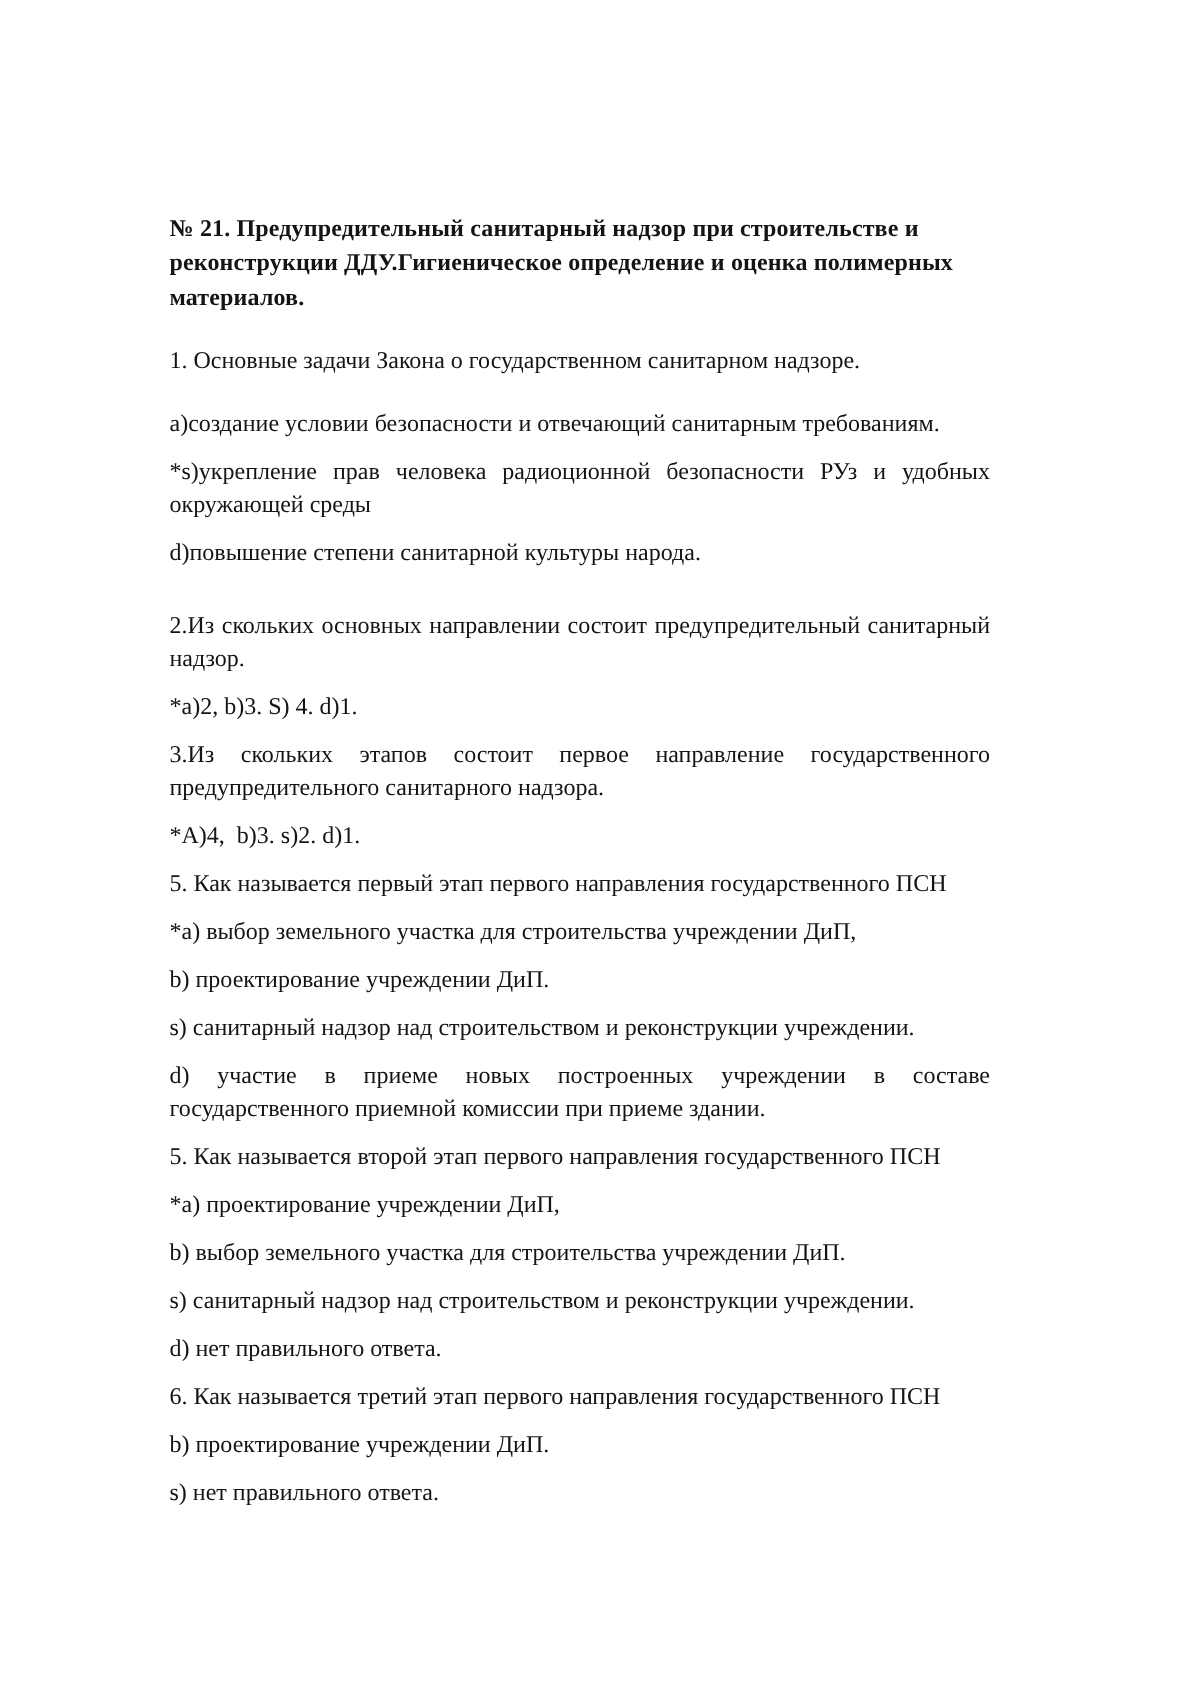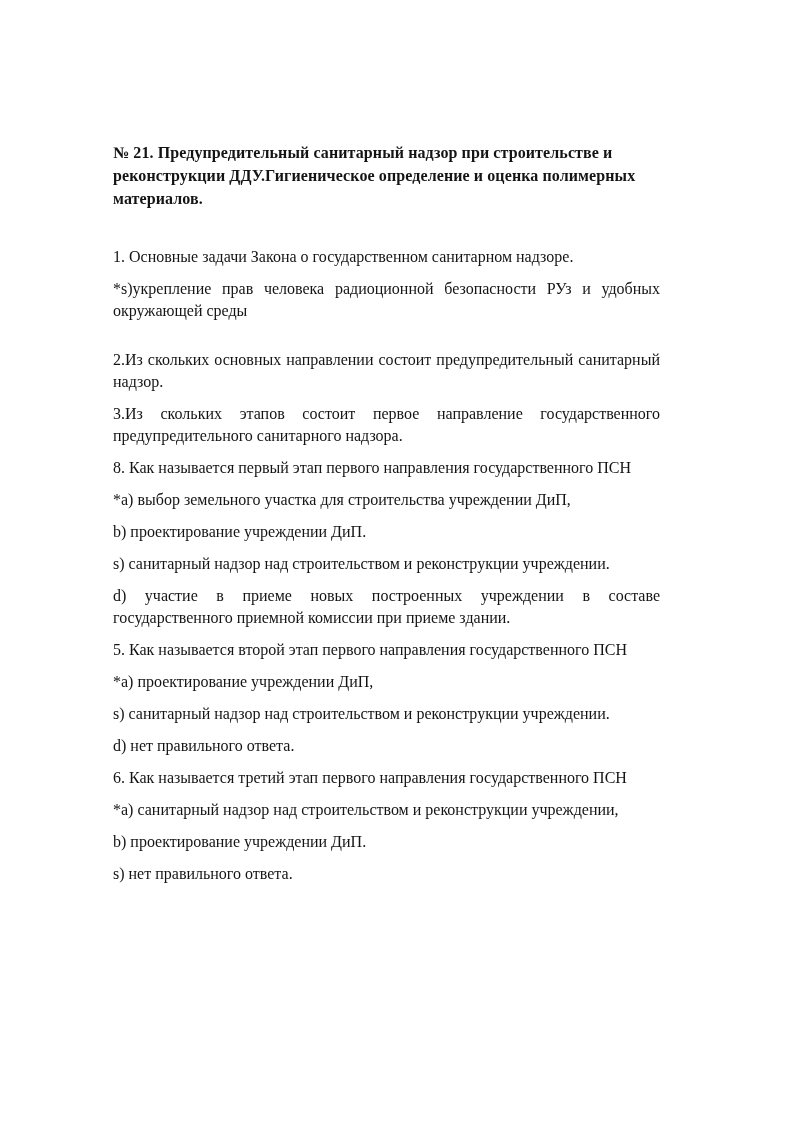--- a/index.html
+++ b/index.html
@@ -25,58 +25,62 @@
     margin: 0 0 10px 0;
     text-align: left;
     letter-spacing: 0.1px;
   }
   p {
     margin: 0 0 10px 0;
     line-height: 22px;
     text-align: justify;
     white-space: pre-wrap;
   }
-  .mt-xl { margin-top: 36px; }  
+  .mt-xl { margin-top: 20px; }  
   .mt-lg { margin-top: 27px; }
 </style>
 </head>
 <body>
 
 <div class="page">
 
   <h1 class="doc-title">№ 21. Предупредительный санитарный надзор при строительстве и реконструкции ДДУ.Гигиеническое определение и оценка полимерных материалов.</h1>
 
   <section>
     <p class="mt-xl">1. Основные задачи Закона о государственном санитарном надзоре.</p>
+    <p class="mt-xl">a)создание условии безопасности и отвечающий санитарным требованиям.</p>
     <p>*s)укрепление прав человека радиоционной безопасности РУз и удобных окружающей среды</p>
+    <p>d)повышение степени санитарной культуры народа.</p>
   </section>
 
   <section>
     <p class="mt-lg">2.Из скольких основных направлении состоит предупредительный санитарный надзор.</p>
+    <p>*a)2, b)3. S) 4. d)1.</p>
   </section>
 
   <section>
     <p>3.Из скольких этапов состоит первое направление государственного предупредительного санитарного надзора.</p>
+    <p>*A)4,  b)3. s)2. d)1.</p>
   </section>
 
   <section>
-    <p>8. Как называется первый этап первого направления государственного ПСН</p>
+    <p>5. Как называется первый этап первого направления государственного ПСН</p>
     <p>*a) выбор земельного участка для строительства учреждении ДиП,</p>
     <p>b) проектирование учреждении ДиП.</p>
     <p>s) санитарный надзор над строительством и реконструкции учреждении.</p>
     <p>d) участие в приеме новых построенных учреждении в составе государственного приемной комиссии при приеме здании.</p>
   </section>
 
   <section>
     <p>5. Как называется второй этап первого направления государственного ПСН</p>
     <p>*a) проектирование учреждении ДиП,</p>
+    <p>b) выбор земельного участка для строительства учреждении ДиП.</p>
     <p>s) санитарный надзор над строительством и реконструкции учреждении.</p>
     <p>d) нет правильного ответа.</p>
   </section>
 
   <section>
     <p>6. Как называется третий этап первого направления государственного ПСН</p>
-    <p>*a) санитарный надзор над строительством и реконструкции учреждении,</p>
     <p>b) проектирование учреждении ДиП.</p>
     <p>s) нет правильного ответа.</p>
   </section>
 
 </div>
 
 </body></html>

